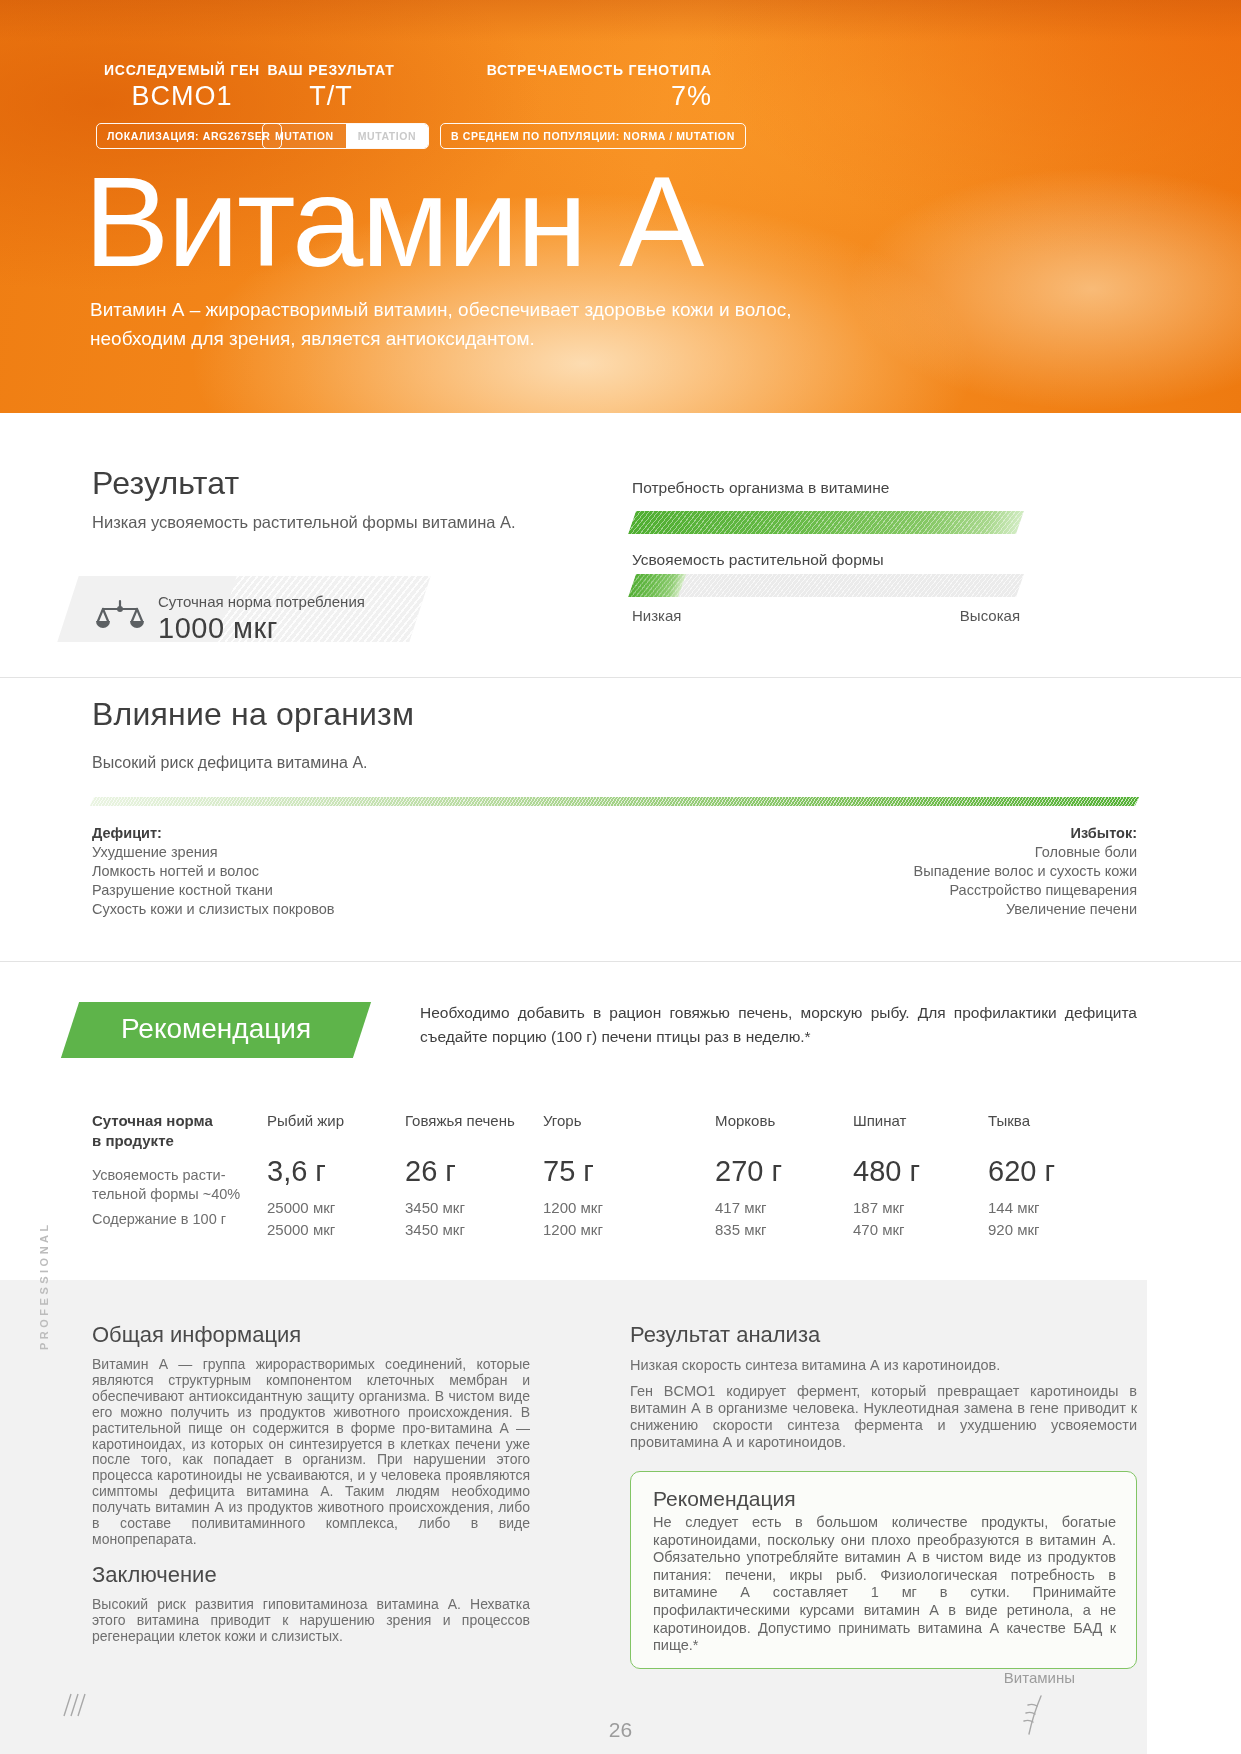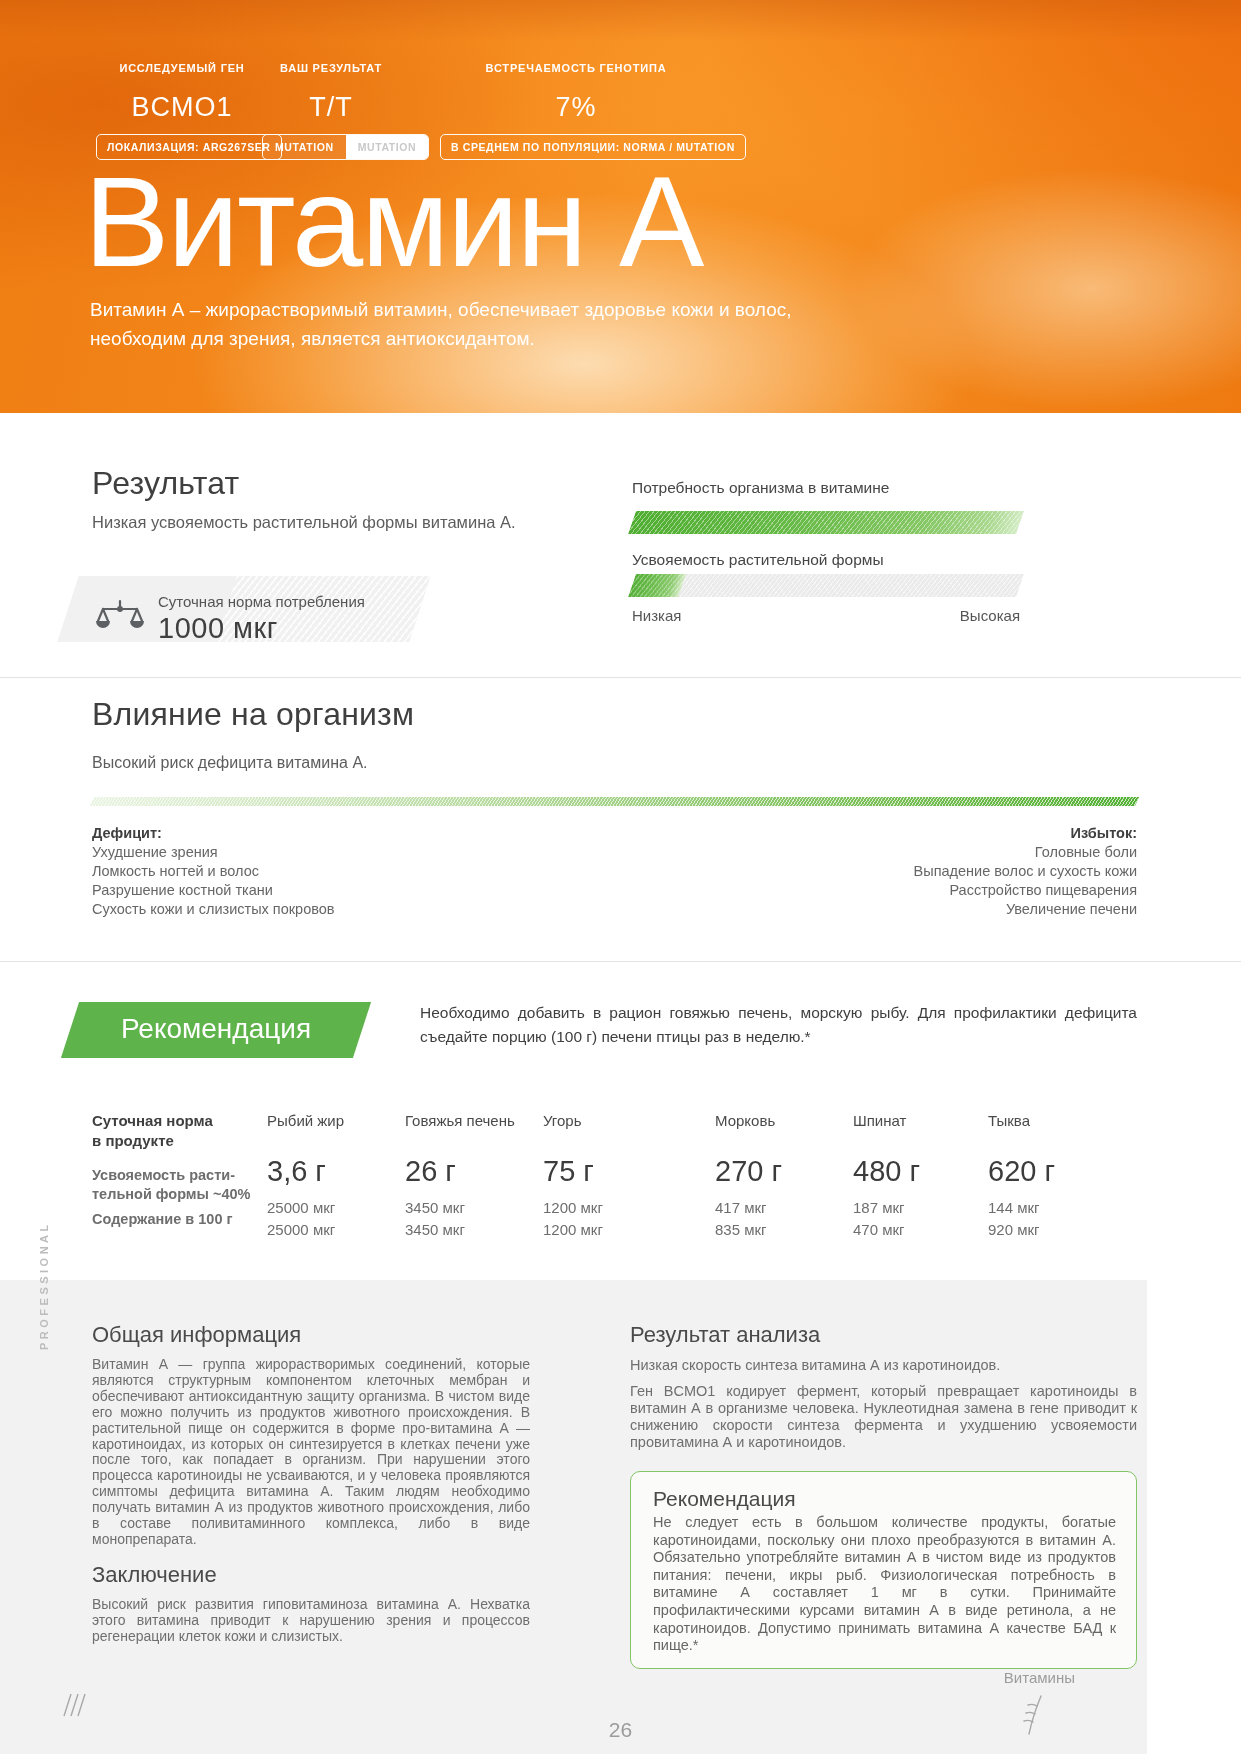--- a/index.html
+++ b/index.html
@@ -13,22 +13,22 @@
       radial-gradient(42% 55% at 47% 88%, rgba(255,246,225,.75), rgba(255,220,160,.25) 55%, transparent 75%),
       radial-gradient(30% 45% at 88% 70%, rgba(255,235,200,.55), transparent 65%),
       radial-gradient(55% 70% at 8% 25%, rgba(222,96,8,.75), transparent 65%),
       radial-gradient(60% 80% at 99% 10%, rgba(238,110,15,.8), transparent 70%),
       radial-gradient(45% 60% at 70% 25%, rgba(252,160,45,.55), transparent 70%),
       linear-gradient(100deg, #ef7d12, #f79023 52%, #ee7a10);
   }
   .meta-col { position:absolute; top:62px; text-align:center; }
   .meta-col.c1 { left:96px;  width:172px; }
   .meta-col.c2 { left:262px; width:138px; }
-  .meta-col.c3 { left:440px; width:272px; }
-  .meta-label { font-size:11px; letter-spacing:.8px; font-weight:600; margin-bottom:18px; }
+  .meta-col.c3 { left:440px; width:272px;text-align:right; }
+  .meta-label { font-size:14px; letter-spacing:.8px; font-weight:600; margin-bottom:3px; }
   .meta-value { font-size:27px; font-weight:400; letter-spacing:1px; margin-bottom:11px; }
   .pill { display:inline-block; border:1px solid rgba(255,255,255,.95); border-radius:5px;
           font-size:10.5px; letter-spacing:.6px; font-weight:600; padding:6px 10px; white-space:nowrap; }
   .toggle { display:inline-flex; border:1px solid rgba(255,255,255,.95); border-radius:5px; overflow:hidden;align-items:center; }
   .toggle .tg { font-size:10.5px; letter-spacing:.6px; font-weight:600; padding:6px 12px; }
   .toggle .tg.left  { color:#fff; background:rgba(255,255,255,.07); }
   .toggle .tg.right { color:#c9c9c9; background:#fff; }
   .hero-title { position:absolute; left:84px; top:158px; font-size:128px; line-height:1;
                 font-weight:200; letter-spacing:-2px; white-space:nowrap; }
   .hero-sub { position:absolute; left:90px; top:295px; font-size:19px; line-height:1.55; white-space:pre-line; }
@@ -84,21 +84,21 @@
   
   .sec-reco { position:absolute; top:961px; left:0; width:1241px; height:319px; }
   .banner { position:absolute; left:70px; top:41px; width:292px; height:56px;
             background:#5eb44a; transform:skewX(-18deg); }
   .banner-text { position:absolute; left:70px; top:41px; width:292px; height:56px;
             color:#fff; font-size:28px; font-weight:400; text-align:center; line-height:54px; }
   .reco-par { position:absolute; left:420px; top:40px; width:717px; font-size:15.5px;
             line-height:1.52; color:#3f3f3f; text-align:justify; }
   .tbl-c1 { position:absolute; left:92px; top:150px; width:170px; }
   .tbl-head { font-size:15px; font-weight:700; color:#3f3f3f; line-height:1.3; white-space:pre-line; }
-  .tbl-note { font-size:14.5px; color:#6e6e6e; line-height:1.3; white-space:pre-line;font-weight:bold; }
+  .tbl-note { font-size:14.5px; color:#6e6e6e; line-height:1.3; white-space:pre-line; }
   .n1 { margin-top:16px; } .n2 { margin-top:6px; }
   .food-col { position:absolute; top:150px; width:125px; }
   .food-name { height:44px; font-size:15px; color:#4a4a4a; line-height:1.3; }
   .food-portion { font-size:29px; color:#3c3c3c; }
   .food-absorb { margin-top:11px; font-size:15px; color:#6e6e6e; }
   .food-content { margin-top:5px; font-size:15px; color:#6e6e6e; }
   .fc2 { left:267px; } .fc3 { left:405px; } .fc4 { left:543px; }
   .fc5 { left:715px; } .fc6 { left:853px; } .fc7 { left:988px; }
 
   

